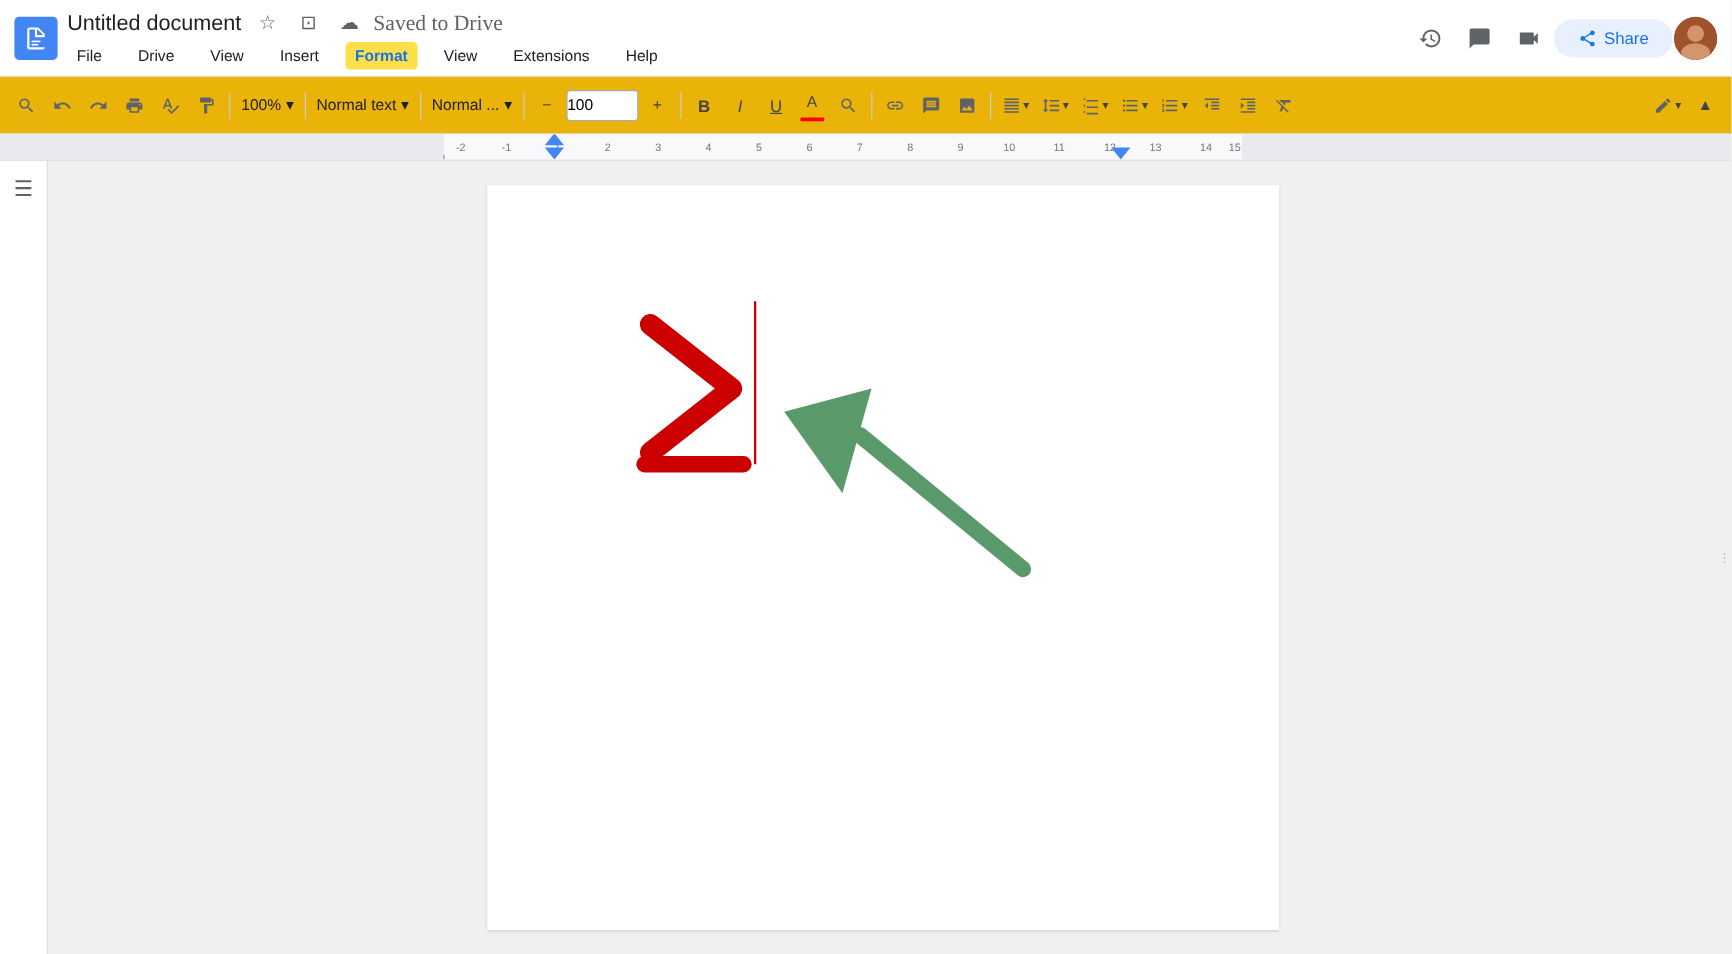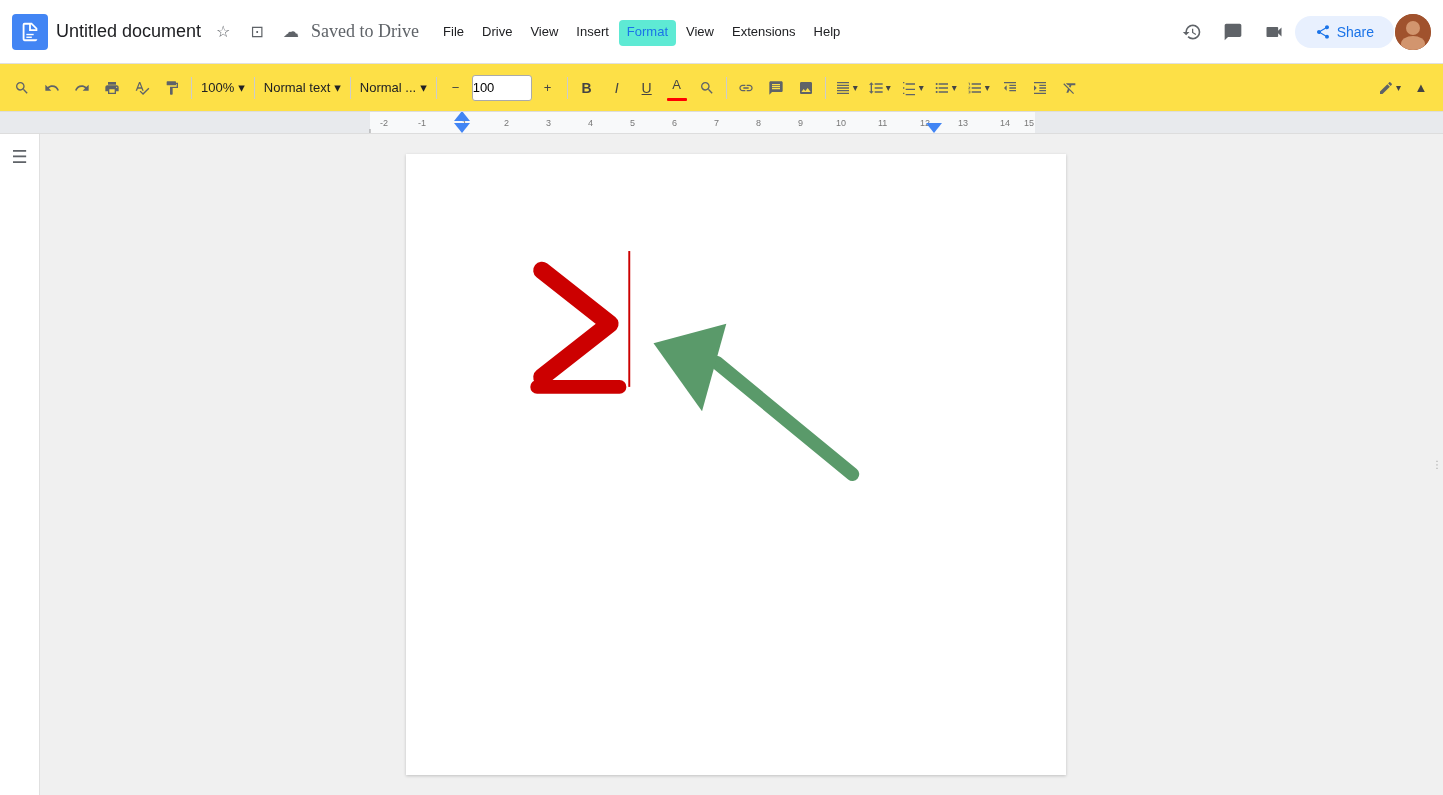--- a/index.html
+++ b/index.html
@@ -5,37 +5,37 @@
     * { margin: 0; padding: 0; box-sizing: border-box; }
     body { font-family: Arial, sans-serif; background: #f0f0f0; overflow: hidden; width: 1443px; height: 795px; }
 
     
     .title-bar {
       display: flex; align-items: center; background: #fff; padding: 0 12px;
       height: 64px; border-bottom: 1px solid #e0e0e0; gap: 8px;
     }
     .doc-icon { width: 36px; height: 36px; background: #4285f4; border-radius: 4px; display: flex; align-items: center; justify-content: center; flex-shrink: 0; }
     .doc-icon svg { width: 22px; height: 22px; }
-    .title-section { display: flex; flex-direction: row; flex: 1; }
+    .title-section { display: flex; flex-direction: column; flex: 1; }
     .doc-title { font-size: 18px; color: #202124; font-weight: 400; display: flex; align-items: center; gap: 8px; }
     .doc-title span { font-size: 18px; }
     .title-icons { display: flex; gap: 6px; align-items: center; }
     .title-icon { width: 28px; height: 28px; display: flex; align-items: center; justify-content: center; border-radius: 50%; cursor: pointer; color: #5f6368; font-size: 16px; }
     .saved-text { font-size: 13px; color: #5f6368; display: flex; align-items: center; gap: 4px; font-family: Liberation Serif, serif; }
-    .menu-bar { display: flex; gap: 2px; padding-top: 2px; margin-left: 16px; }
+    .menu-bar { display: flex; gap: 14px; padding-top: 2px; }
     .menu-item { font-size: 13px; color: #202124; padding: 4px 8px; border-radius: 4px; cursor: pointer; }
-    .menu-item.active { background: #5eead4; color: #1a73e8; }
+    .menu-item.active { background: #fde047; color: #1a73e8; font-weight: bold; }
     .header-right { display: flex; align-items: center; gap: 1px; }
     .icon-btn { width: 40px; height: 40px; border-radius: 50%; display: flex; align-items: center; justify-content: center; cursor: pointer; color: #5f6368; }
     .share-btn { background: #e8f0fe; color: #1a73e8; border: none; padding: 8px 20px; border-radius: 20px; font-size: 14px; cursor: pointer; display: flex; align-items: center; gap: 6px; font-weight: 500; }
     .avatar { width: 36px; height: 36px; border-radius: 50%; background: #a0522d; display: flex; align-items: center; justify-content: center; overflow: hidden; }
 
     
     .toolbar {
-      display: flex; align-items: center; background: #fde047; padding: 4px 8px;
+      display: flex; align-items: center; background: #eab308; padding: 4px 8px;
       height: 48px; gap: 2px; border-bottom: 1px solid #ddd; flex-wrap: nowrap; overflow: hidden;
     }
     .toolbar-btn {
       height: 32px; min-width: 28px; display: flex; align-items: center; justify-content: center;
       border-radius: 4px; cursor: pointer; color: #444; font-size: 13px; padding: 0 4px; gap: 2px;
     }
     .toolbar-sep { width: 1px; background: #ccc; height: 22px; margin: 0 3px; }
     .toolbar-select {
       height: 32px; border: none; background: transparent; font-size: 13px; color: #202124;
       cursor: pointer; display: flex; align-items: center; gap: 4px; padding: 0 4px; border-radius: 4px;

